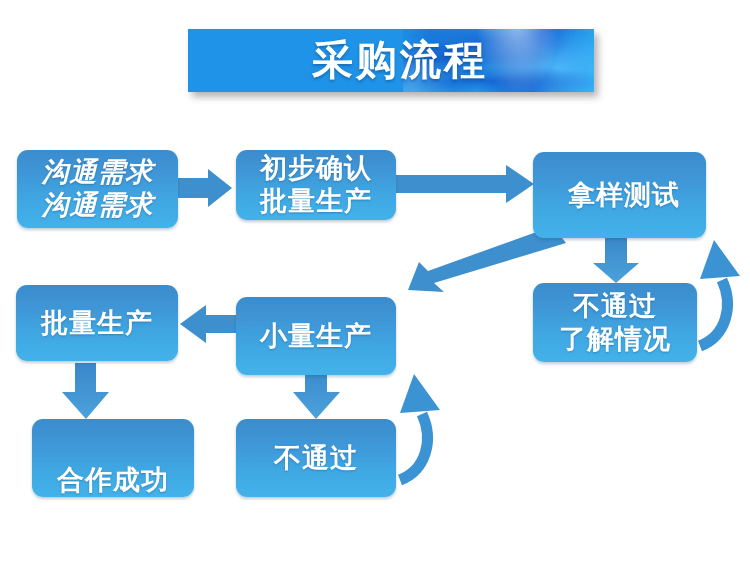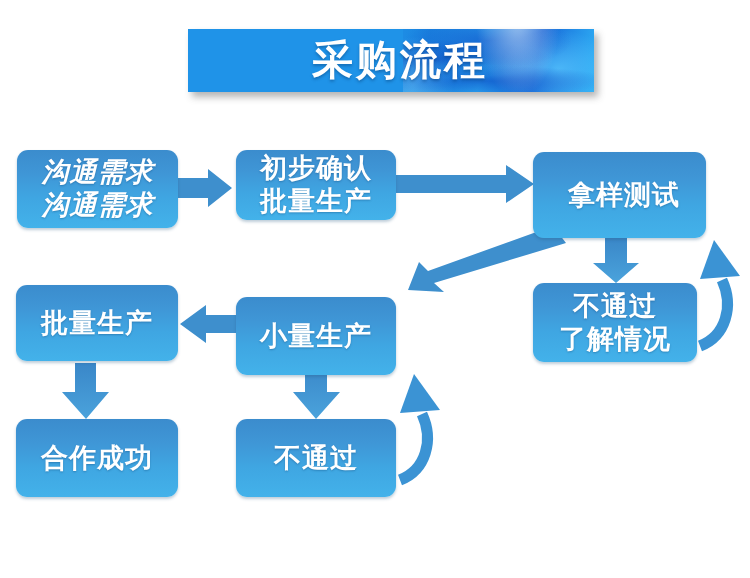--- a/index.html
+++ b/index.html
@@ -152,21 +152,21 @@
 
   <div class="node" style="left:236px; top:285px; width:160px; height:78px;margin-top:12px;">
     <span>小量生产</span>
   </div>
 
   <div class="node" style="left:533px; top:283px; width:164px; height:79px;">
     <span>不通过</span>
     <span class="line2">了解情况</span>
   </div>
 
-  <div class="node" style="left:16px; top:419px; width:162px; height:78px;">
+  <div class="node" style="left:32px; top:419px; width:162px; height:78px;justify-content:flex-end;">
     <span>合作成功</span>
   </div>
 
   <div class="node" style="left:236px; top:419px; width:160px; height:78px;">
     <span>不通过</span>
   </div>
 
 </div>
 
 </body></html>

